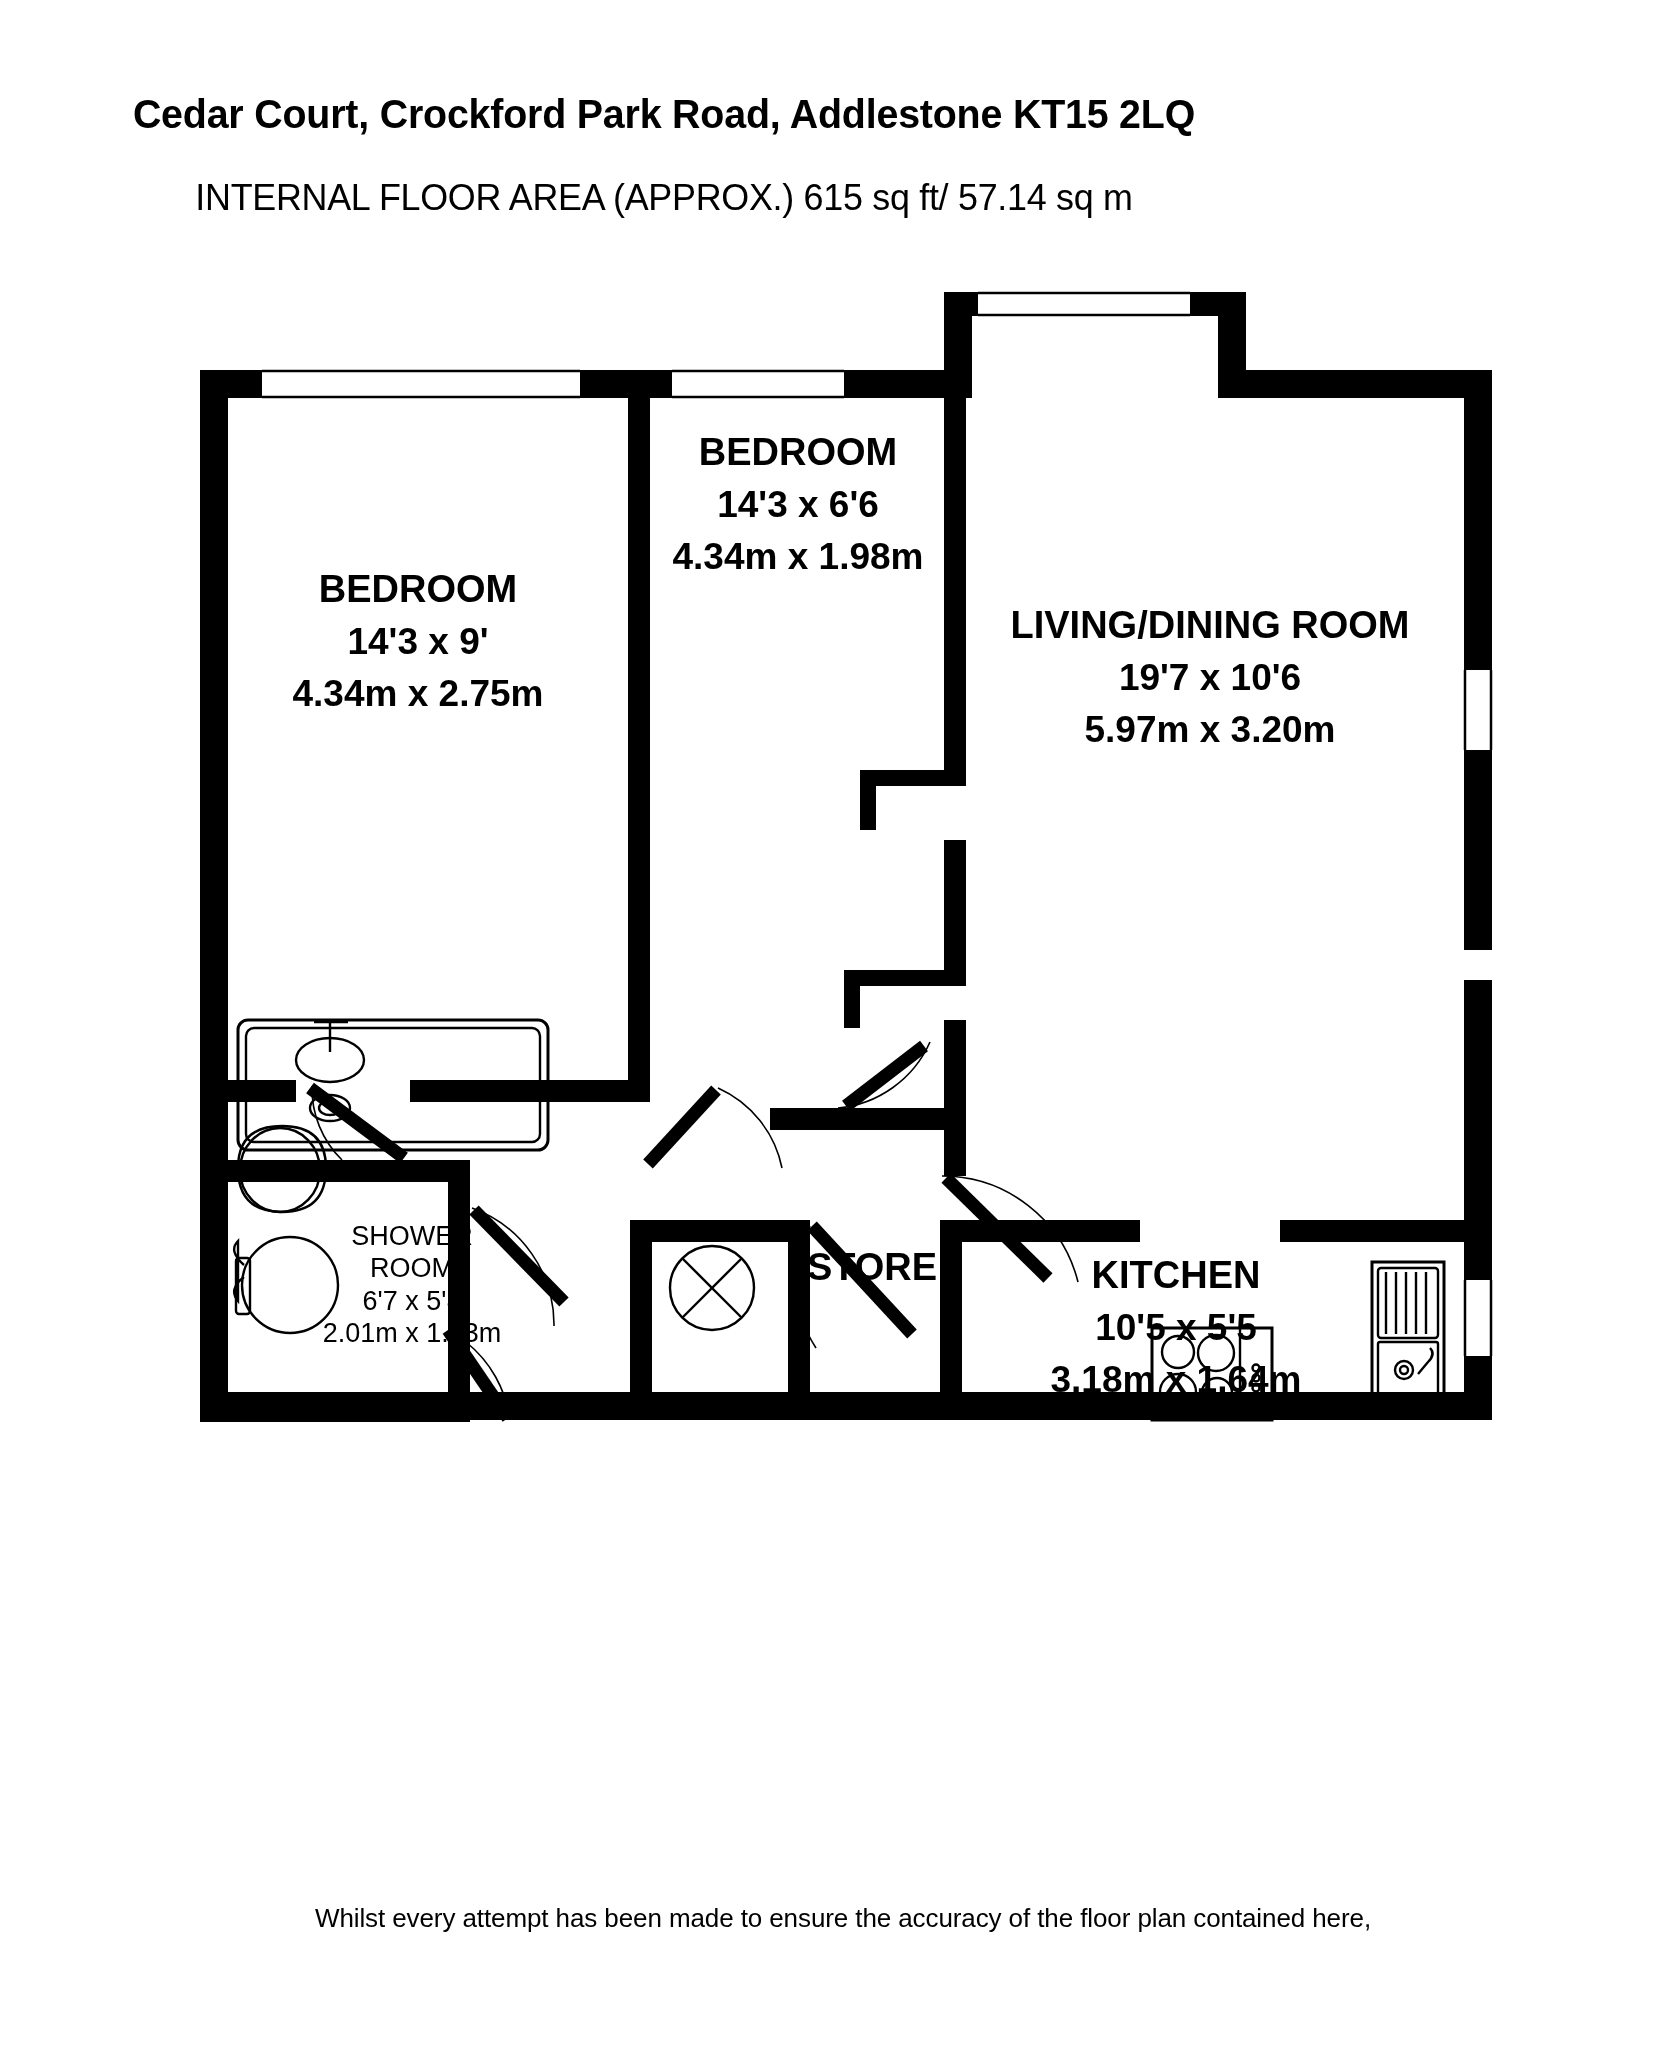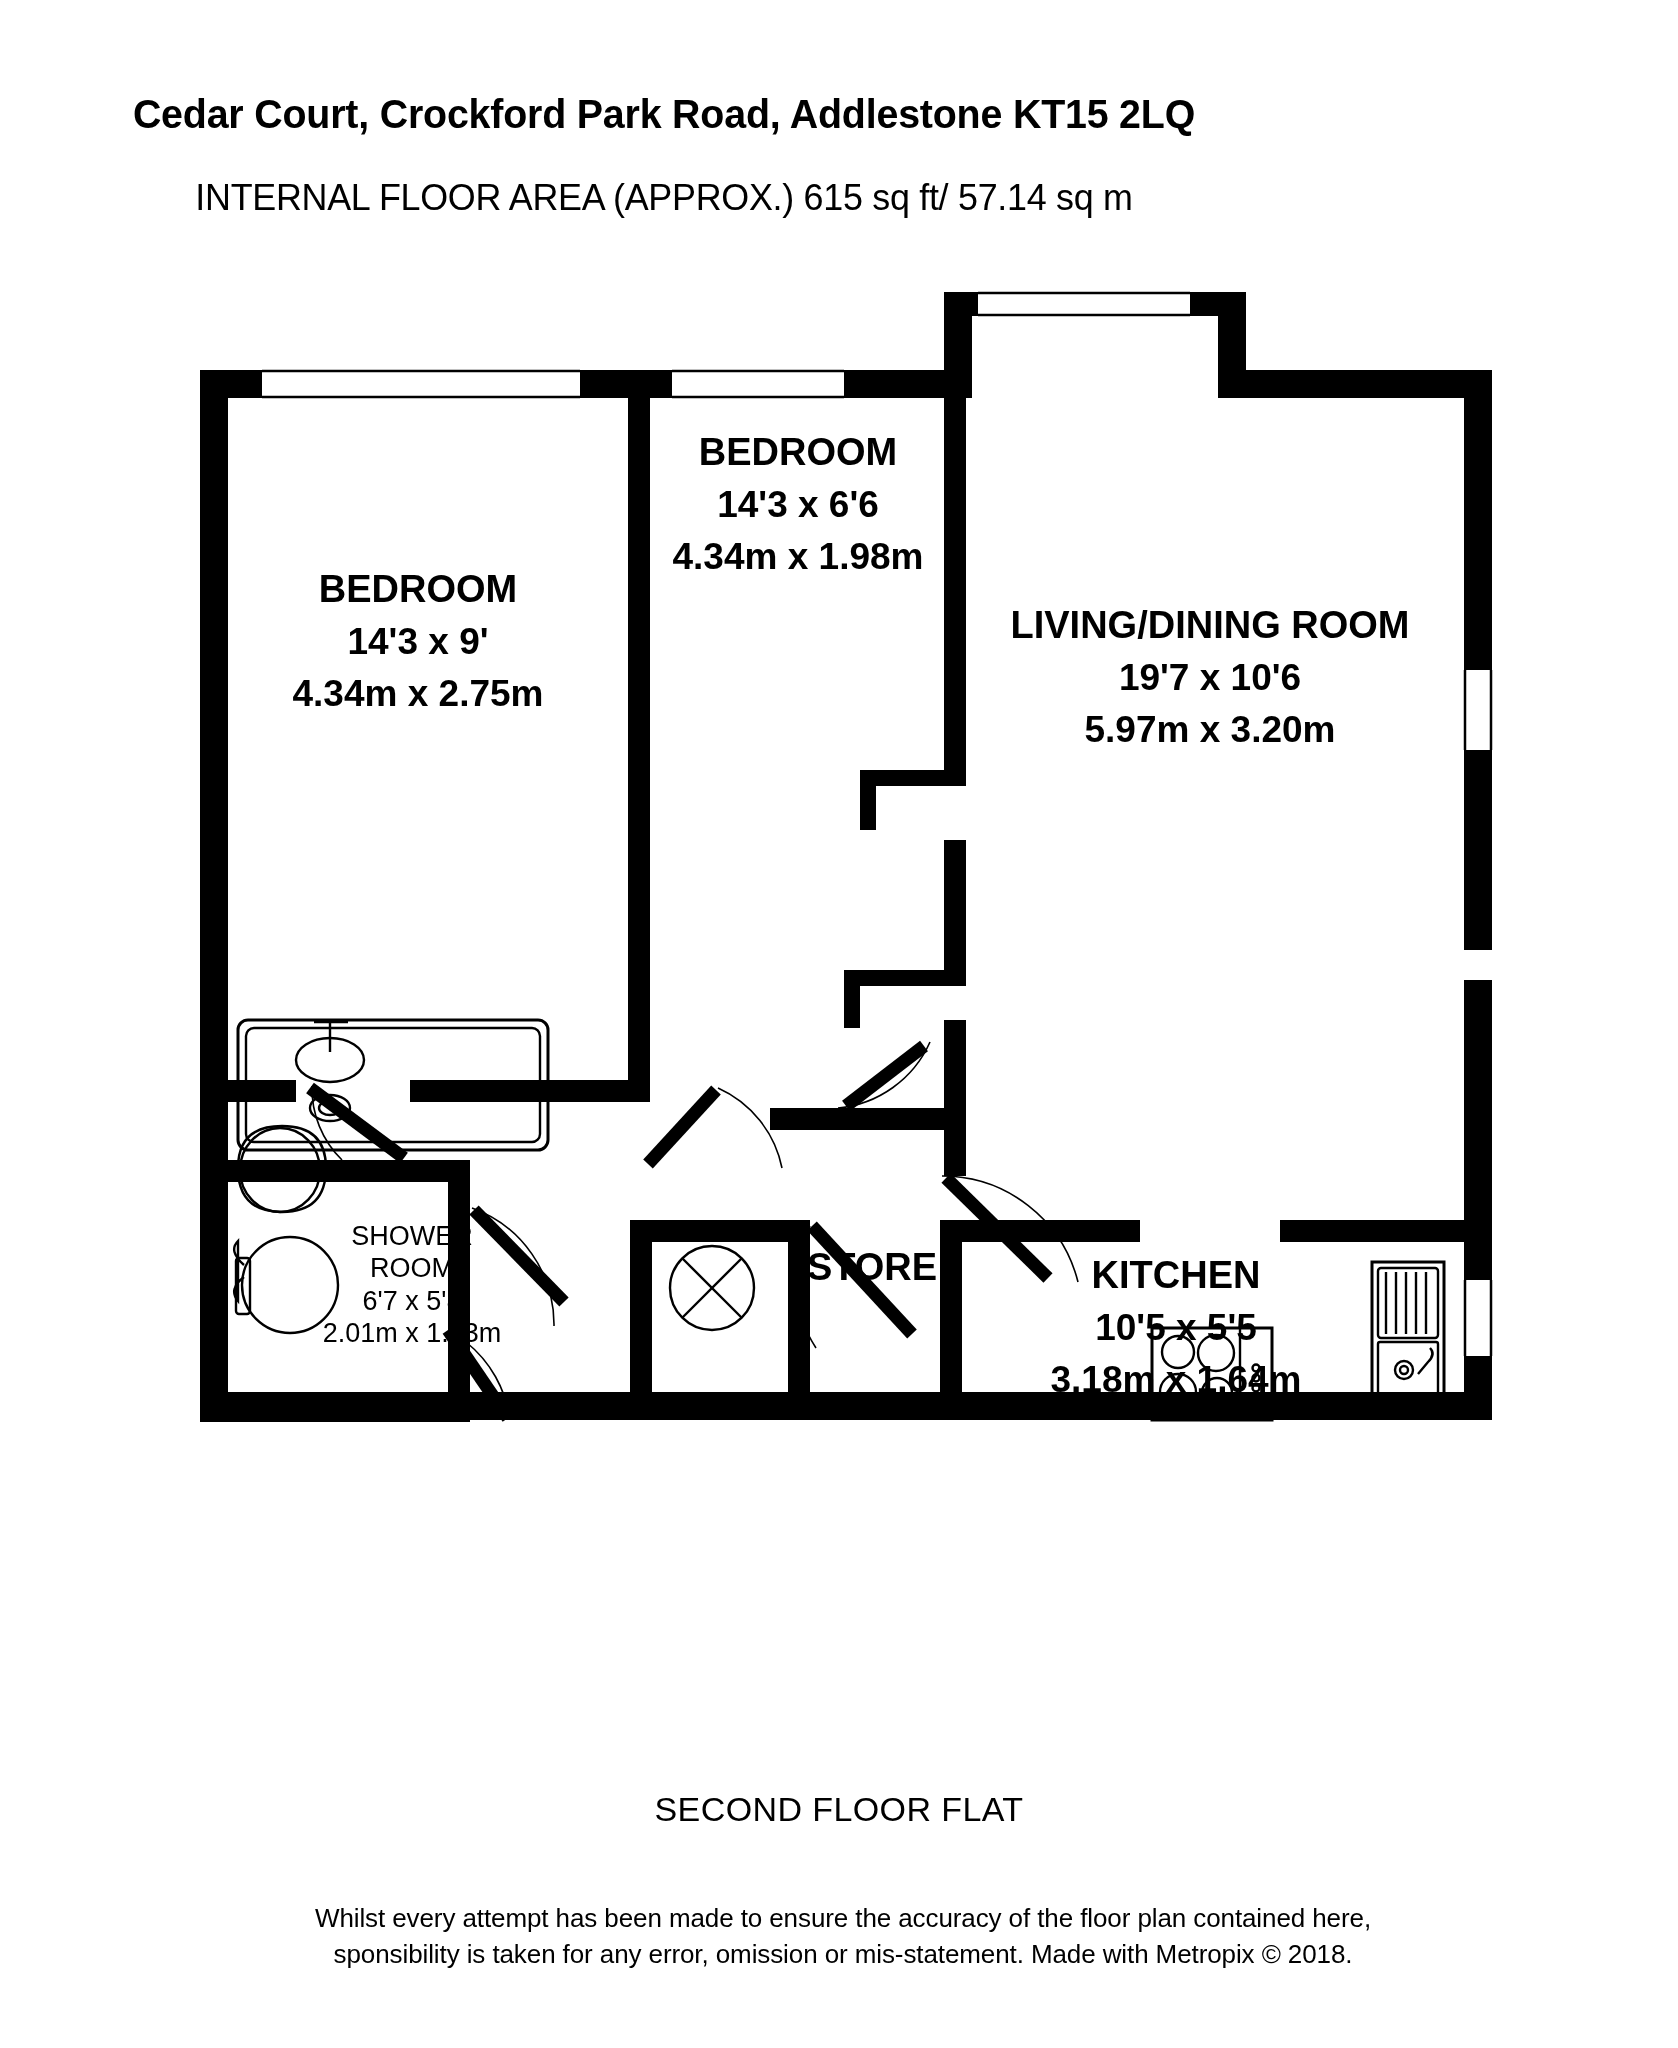--- a/index.html
+++ b/index.html
@@ -306,20 +306,18 @@
 
       <g>
         <text class="roomlabel" x="1176" y="1008" font-size="38">KITCHEN</text>
         <text class="roomlabel" x="1176" y="1060" font-size="37">10'5 x 5'5</text>
         <text class="roomlabel" x="1176" y="1112" font-size="37">3.18m x 1.64m</text>
       </g>
 
     </svg>
   </div>
 
-  <div class="floor-caption">SECOND FLOOR FLAT</div>
 
   <div class="disclaimer">
     <div>Whilst every attempt has been made to ensure the accuracy of the floor plan contained here,</div>
-    <div>sponsibility is taken for any error, omission or mis-statement. Made with Metropix © 2018.</div>
   </div>
 
 </div>
 
 </body></html>

